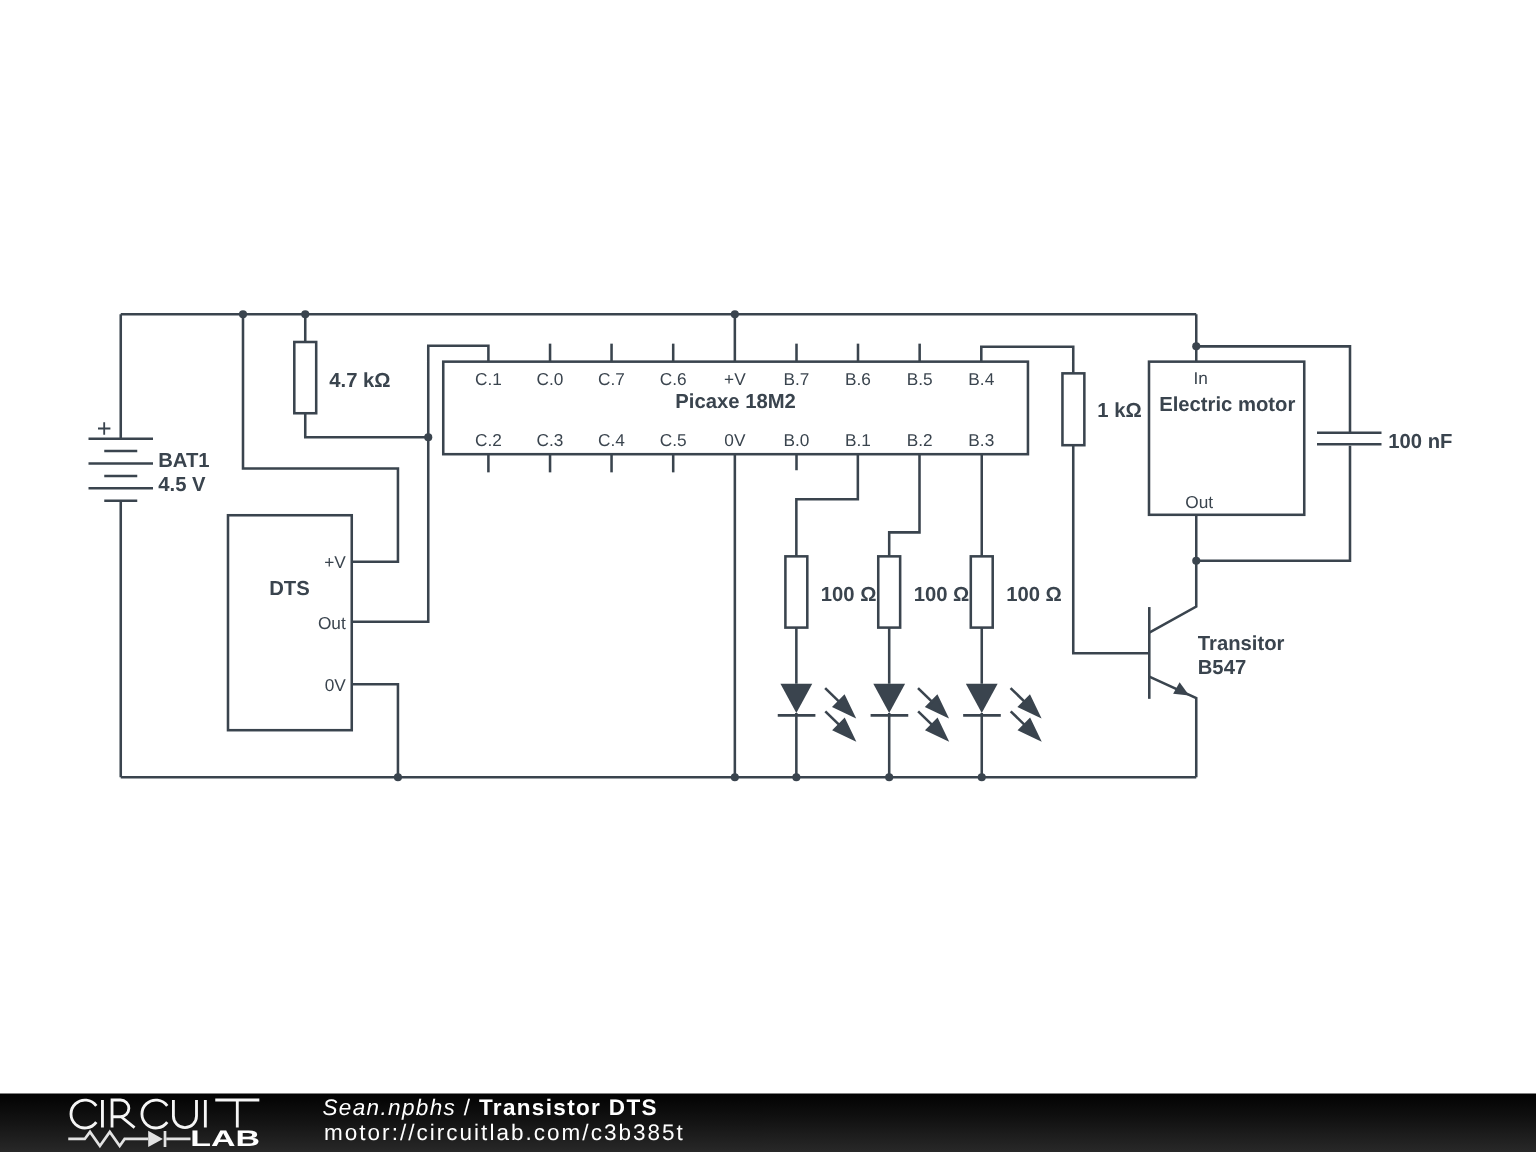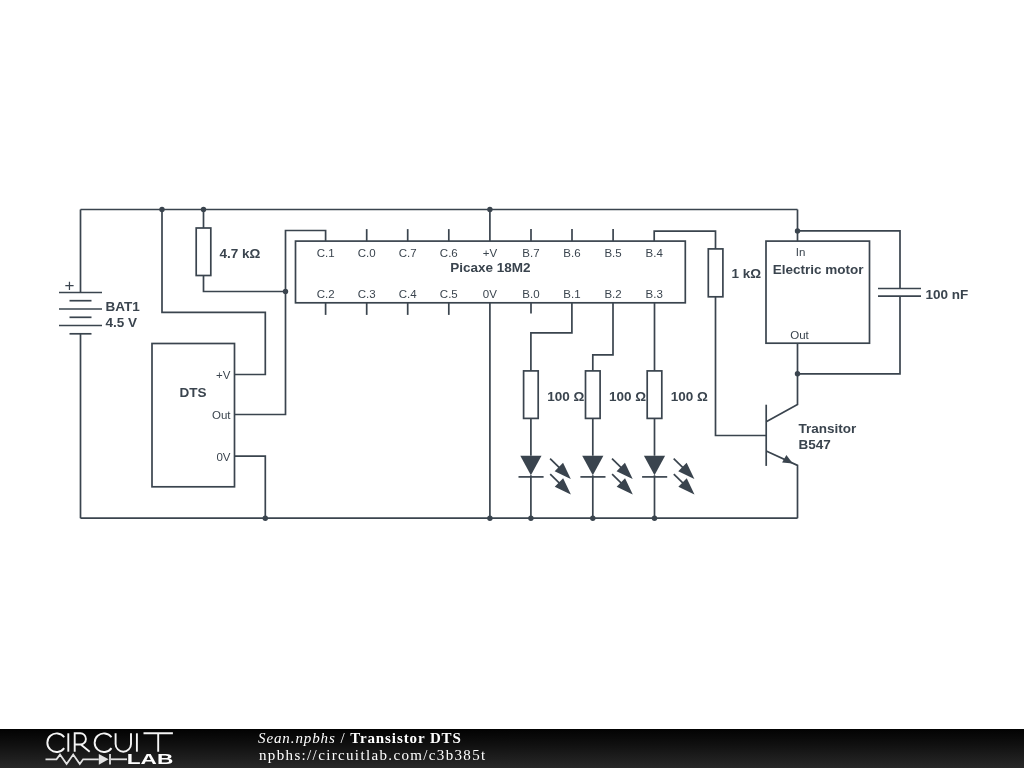--- a/index.html
+++ b/index.html
@@ -2,21 +2,21 @@
 <html><head>
 <meta charset="utf-8">
 <style>
   html,body { margin:0; padding:0; background:#fff; width:1024px; height:768px; overflow:hidden; }
   .t { font-family:"Liberation Sans",sans-serif; fill:#3a444e; }
   .b { font-weight:bold; font-size:13.5px; }
   .r { font-size:11.5px; }
   .w { stroke:#3a444e; stroke-width:1.7; fill:none; }
   #foot { position:absolute; left:0; top:729px; width:1024px; height:39px; opacity:0.999;
           background:linear-gradient(180deg,#020202 0%,#101010 40%,#282828 100%); }
-  .ft { font-family:Liberation Serif, serif; color:#fff; font-size:15px;margin-left:43px; }
+  .ft { font-family:Liberation Sans, sans-serif; color:#fff; font-size:15px; }
 </style>
 </head>
 <body>
 
 <svg width="1024" height="768" xmlns="http://www.w3.org/2000/svg" style="position:absolute;left:0;top:0">
     <g transform="translate(0.5,0.5)">
 
 <path d="M80,209 H797" class="w"></path>
 
 <path d="M80,209 V292 M80,333.3 V517.7" class="w"></path>
@@ -245,14 +245,14 @@
     <path d="M110,25 V35.6"></path>
     <path d="M110.8,30.3 H127"></path>
   </g>
   <polygon points="98.8,24.9 98.8,35.7 108.6,30.3" fill="#e2e2e2"></polygon>
 
   <text x="126.8" y="34.8" fill="#fff" font-family="Liberation Sans,sans-serif" font-size="15" font-weight="bold" textLength="46.5" lengthAdjust="spacingAndGlyphs">LAB</text>
 </svg>
 
 <div class="ft" style="position:absolute;left:215px;top:1px;letter-spacing:0.9px;"><i>Sean.npbhs</i> / <b>Transistor DTS</b></div>
 
-<div class="ft" style="position:absolute;left:216px;top:17.5px;letter-spacing:1.35px;">npbhs://circuitlab.com/c3b385t</div>
+<div class="ft" style="position:absolute;left:216px;top:17.5px;letter-spacing:1.35px;">motor://circuitlab.com/c3b385t</div>
 </div>
 
 </body></html>

